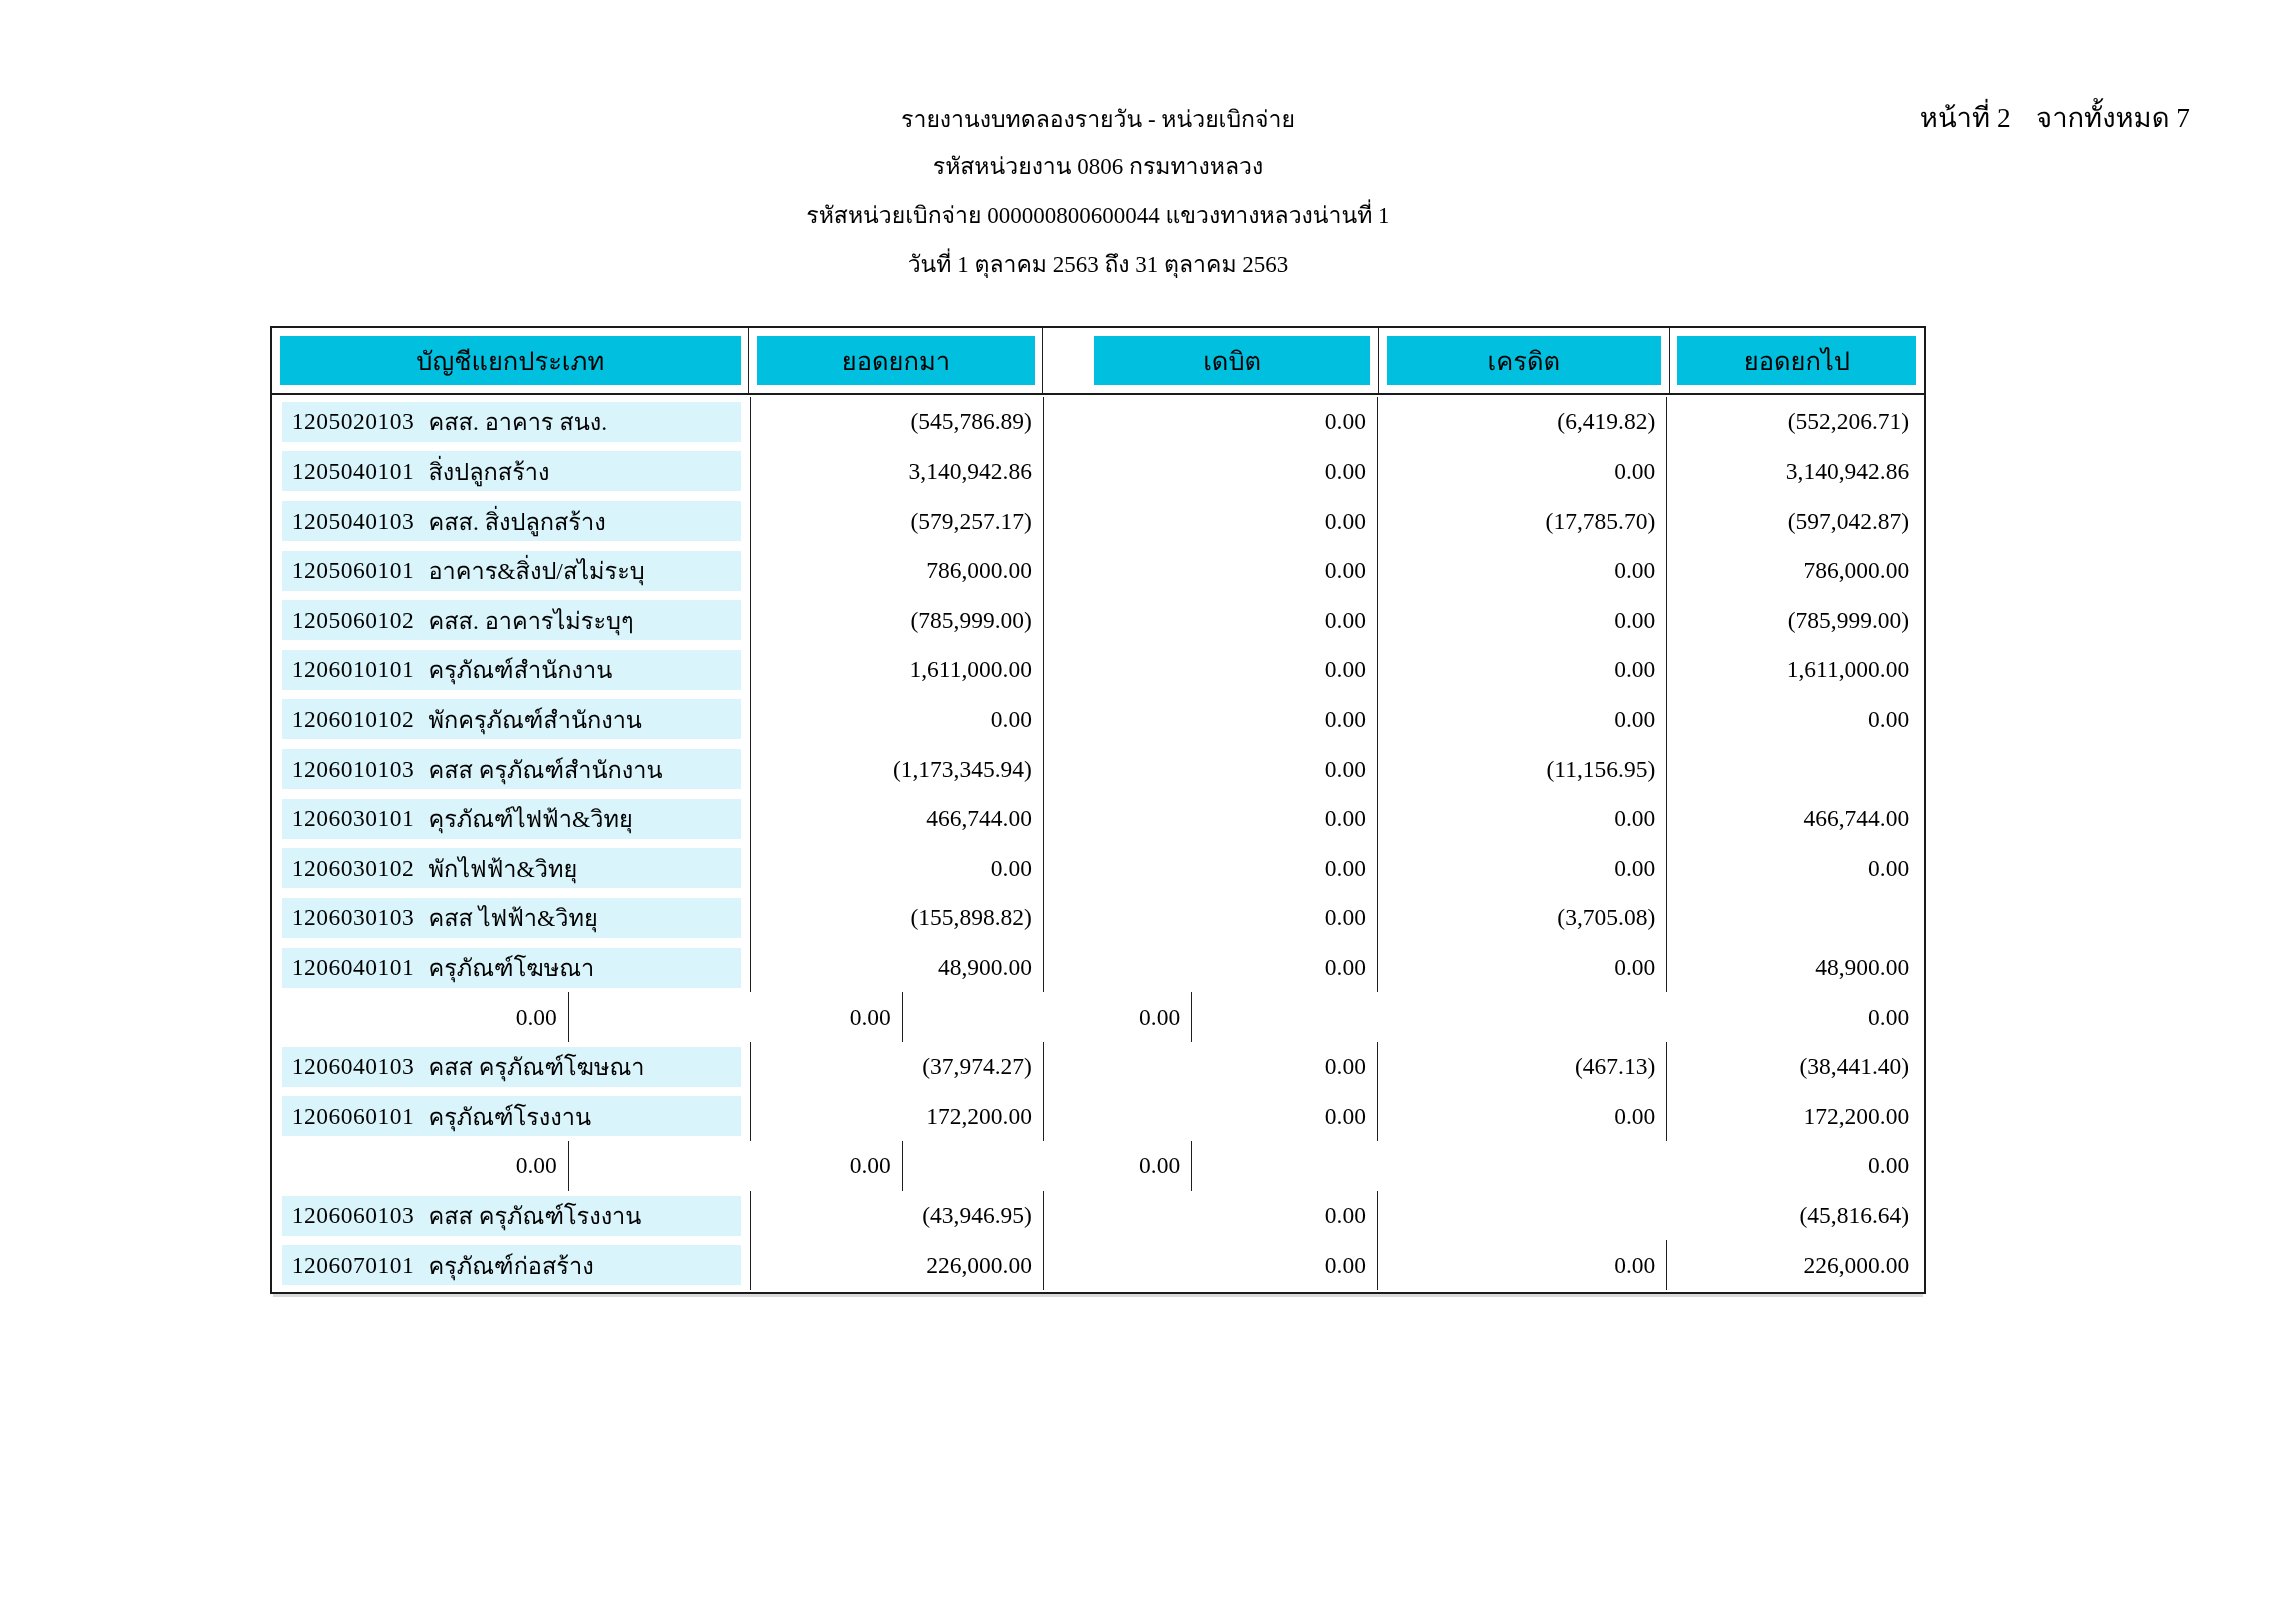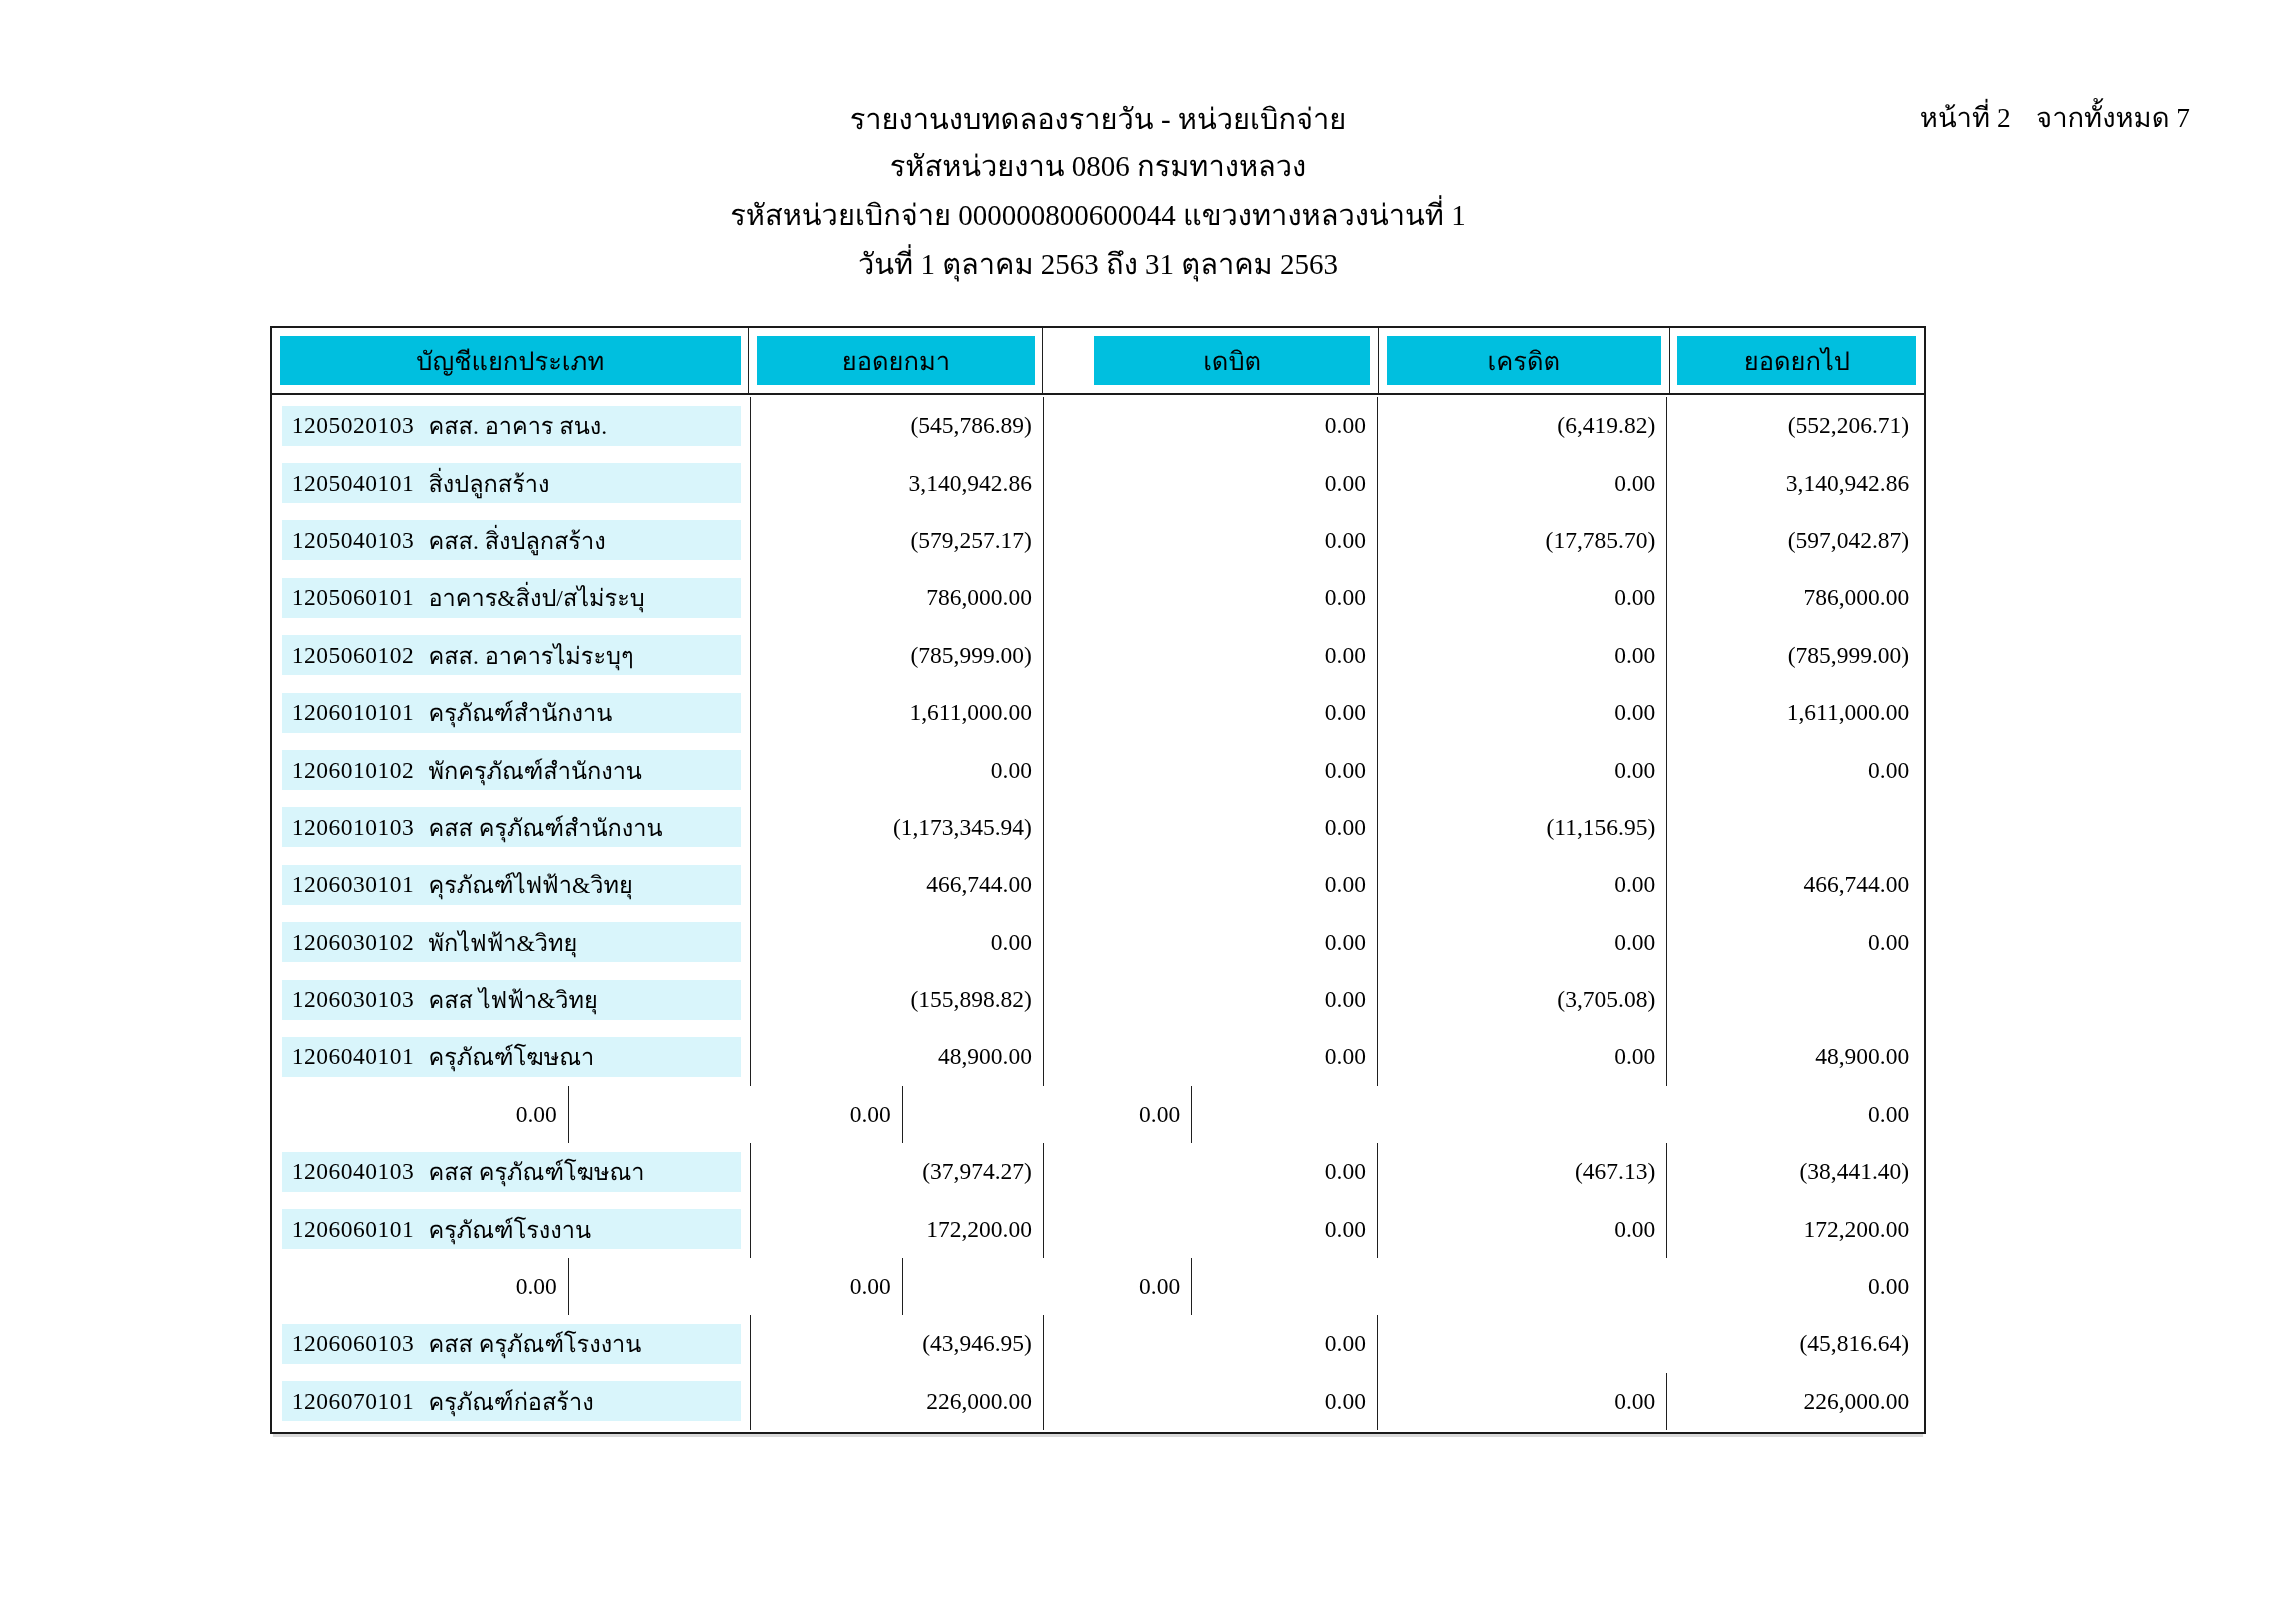--- a/index.html
+++ b/index.html
@@ -8,36 +8,36 @@
     background:#ffffff;
     font-family:"Liberation Serif","DejaVu Serif",serif;
     color:#000;
     position:relative;
     overflow:hidden;
   }
   .page { position:absolute; inset:0; }
 
   
   .report-header { position:absolute; left:270px; width:1656px; text-align:center; }
-  .hline { position:absolute; left:0; width:100%; height:43px; line-height:43px; font-size:29px; white-space:nowrap; }
+  .hline { position:absolute; left:0; width:100%; height:43px; line-height:43px; font-size:23px; white-space:nowrap; }
   .hline1 { top:98px; }
   .hline2 { top:145px; }
   .hline3 { top:194px; }
   .hline4 { top:243px; }
 
   .page-indicator {
     position:absolute; top:96px; right:103px;
     font-size:27.4px; white-space:nowrap;
   }
   .page-indicator .gap { display:inline-block; width:25.5px; }
 
   
   .tb {
     position:absolute; left:270px; top:326px;
-    width:1656px; height:1108px;
+    width:1656px; height:968px;
     border:2px solid #1a1a1a;
     box-sizing:border-box;
     display:flex; flex-direction:column;
     background:#fff;
     box-shadow:0 5.9px 0 -2.9px #d9d9d9;
   }
   .thead {
     height:65px; flex:0 0 65px;
     border-bottom:2px solid #1a1a1a;
     display:flex;

